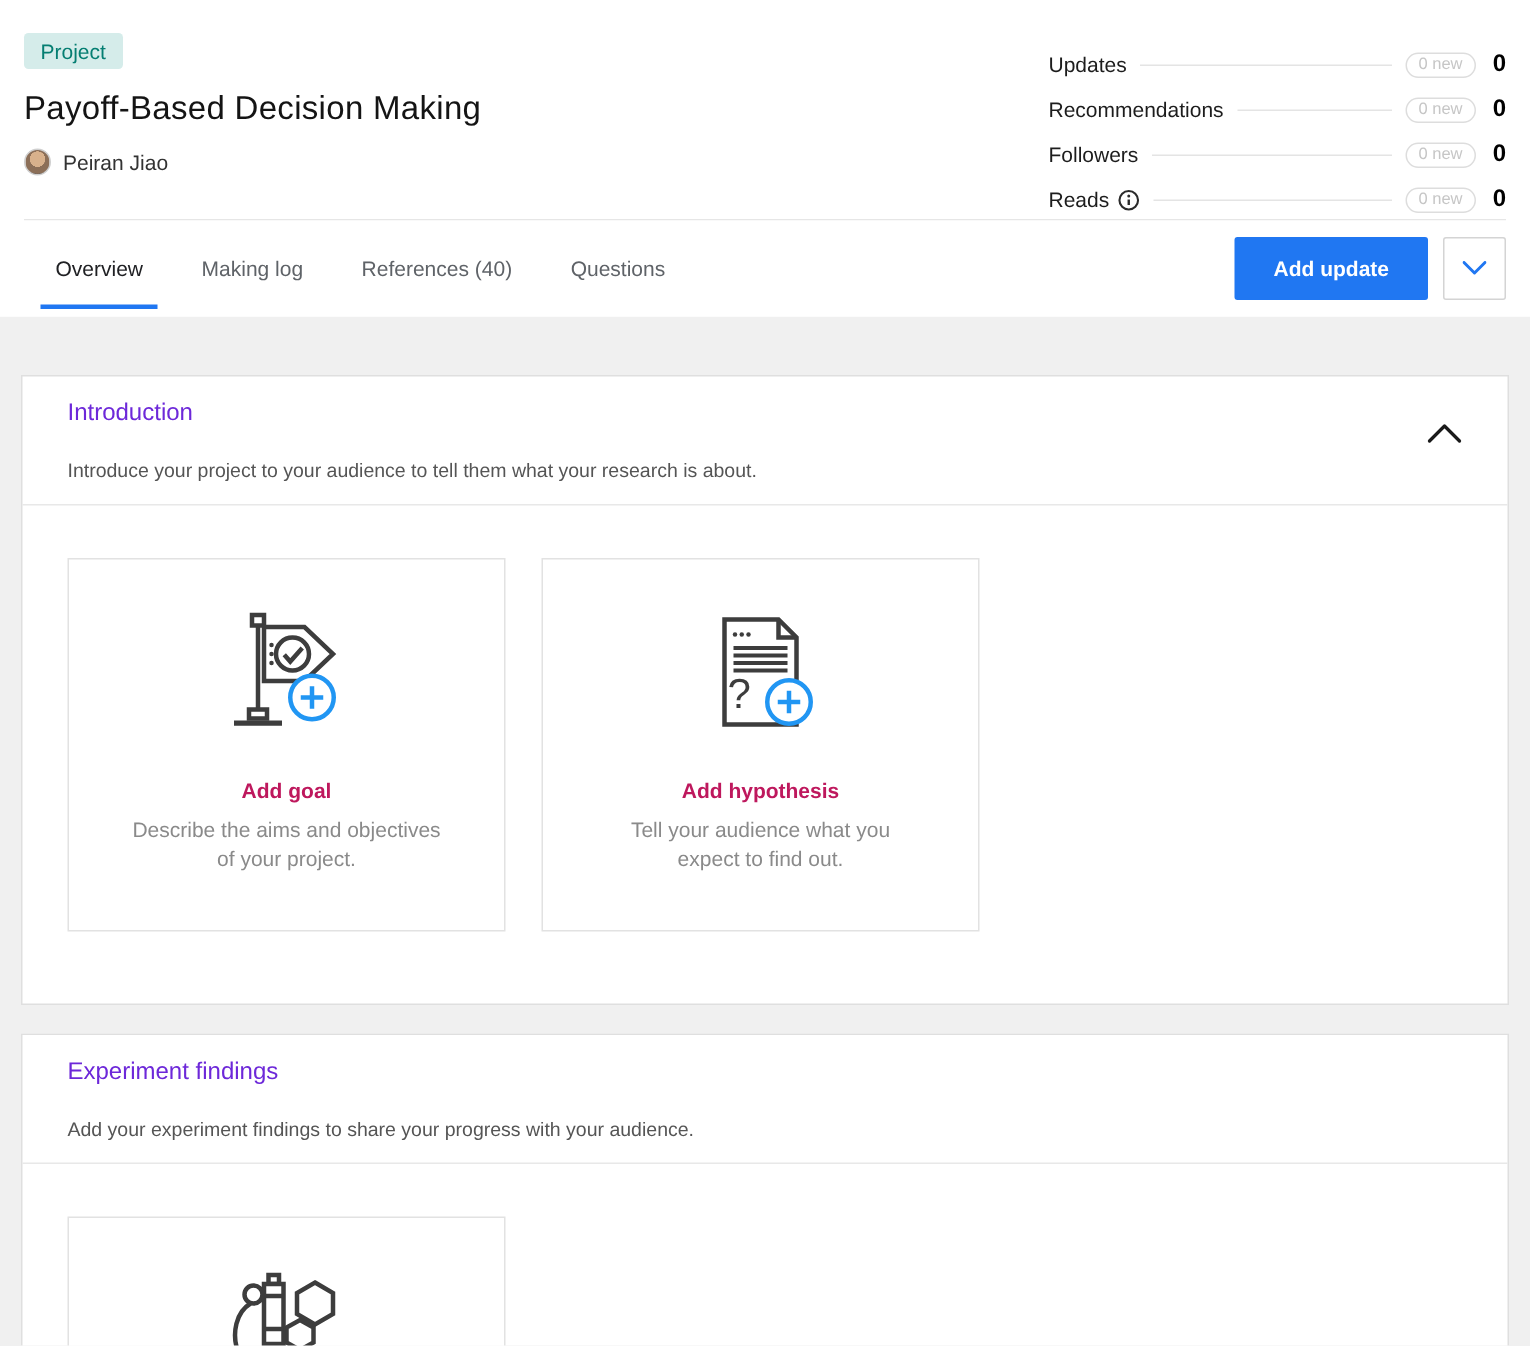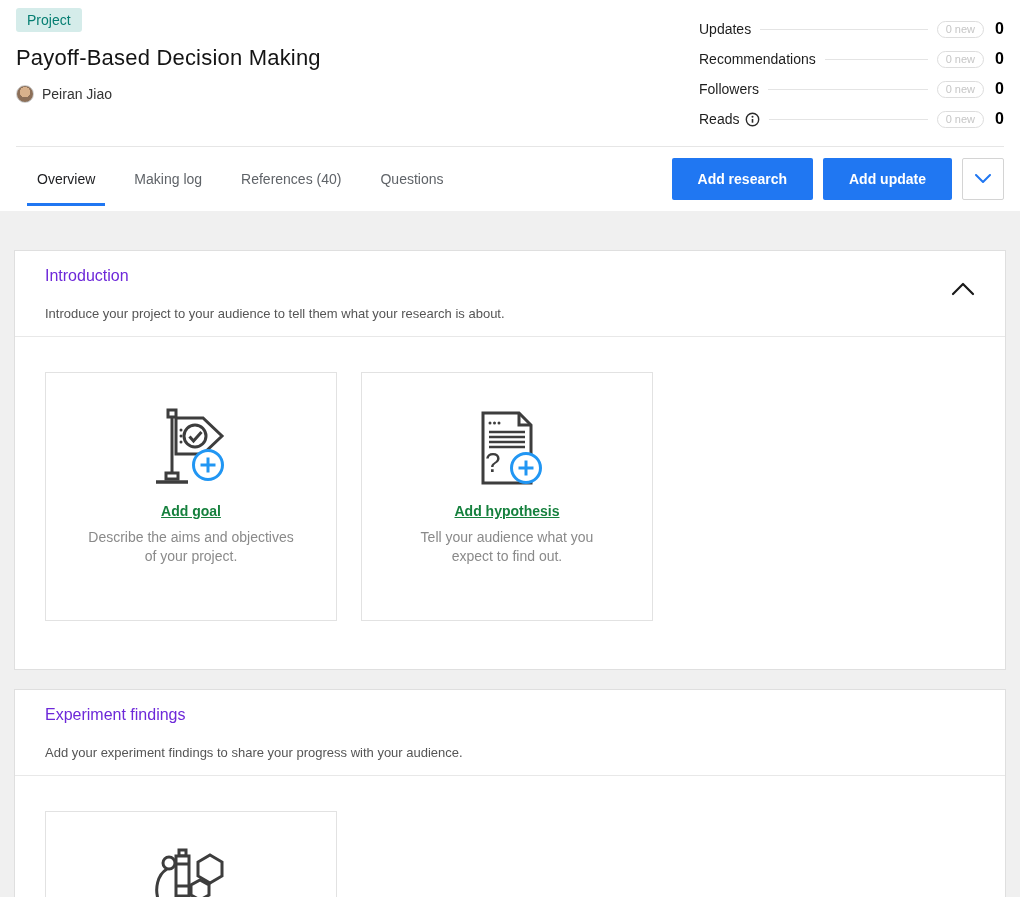--- a/index.html
+++ b/index.html
@@ -1,21 +1,21 @@
 <!DOCTYPE html>
 <html><head>
 <meta charset="utf-8">
 <style>
   * { margin:0; padding:0; box-sizing:border-box; }
   html,body { width:1020px; height:897px; overflow:hidden; background:#f0f0f0;
               font-family:"Liberation Sans", sans-serif; color:#1f1f1f; }
 
   
   .topbar { background:#fff; }
-  .header { display:flex; justify-content:space-between; padding:8px 16px 0; height:146px; }
+  .header { display:flex; justify-content:space-between; padding:22px 16px 0; height:146px; }
   .badge { display:inline-block; background:#d5ecea; color:#057e72; font-size:14px;
            padding:4px 11px; border-radius:3px; }
   .title { font-size:22px; font-weight:500; color:#141414; margin-top:13px; letter-spacing:.2px; }
   .author { display:flex; align-items:center; margin-top:14px; font-size:14px; color:#333;text-align:center; }
   .avatar { width:18px; height:18px; border-radius:50%; margin-right:8px;
             background:radial-gradient(circle at 50% 38%, #d8b18c 0 40%, #8c6f58 41% 75%, #5d4c41 76%);
             border:1px solid #cfcfcf; }
 
   .stats { width:305px; padding-top:6px; }
   .stat-row { display:flex; align-items:center; height:30px; }
@@ -49,21 +49,21 @@
   .section-header { position:relative; padding:16px 60px 15px 30px; border-bottom:1px solid #e8e8e8; }
   .section-title { font-size:16px; color:#6d28d9; }
   .section-sub { font-size:13px; color:#555; margin-top:21px; }
   .collapse-btn { position:absolute; right:28px; top:30px; cursor:pointer; background:none; border:none; }
   .section-body { display:flex; gap:24px; padding:35px 30px 48px; }
   .section-body.findings { padding-bottom:60px; }
 
   .add-card { width:292px; height:249px; background:#fff; border:1px solid #e2e2e2;
               text-align:center; padding:30px 24px 0; cursor:pointer; }
   .card-icon { height:96px; display:flex; justify-content:center; }
-  .card-title { font-size:14px; font-weight:bold; color:#15803d; margin-top:4px;text-decoration:underline; }
+  .card-title { font-size:14px; font-weight:bold; color:#be185d; margin-top:20px; }
   .card-desc { font-size:14px; color:#8a8a8a; line-height:1.35; margin:9px auto 0; max-width:210px; }
 </style>
 </head>
 <body>
 
 <div class="topbar">
   <div class="header">
     <div>
       <span class="badge">Project</span>
       <div class="title">Payoff-Based Decision Making</div>
@@ -110,21 +110,20 @@
 
   <hr class="hdr-divider">
 
   <div class="tabbar">
     <div class="tab active">Overview</div>
     <div class="tab">Making log</div>
     <div class="tab">References (40)</div>
     <div class="tab">Questions</div>
 
     <div class="actions">
-      <button class="btn-primary">Add research</button>
       <button class="btn-primary">Add update</button>
       <div class="btn-drop">
         <span style="display:flex">
           <svg width="16" height="10" viewBox="0 0 16 10">
             <polyline points="1,1 8,8 15,1" fill="none" stroke="#2077f2" stroke-width="2" stroke-linecap="round" stroke-linejoin="round"></polyline>
           </svg>
         </span>
       </div>
     </div>
   </div>

